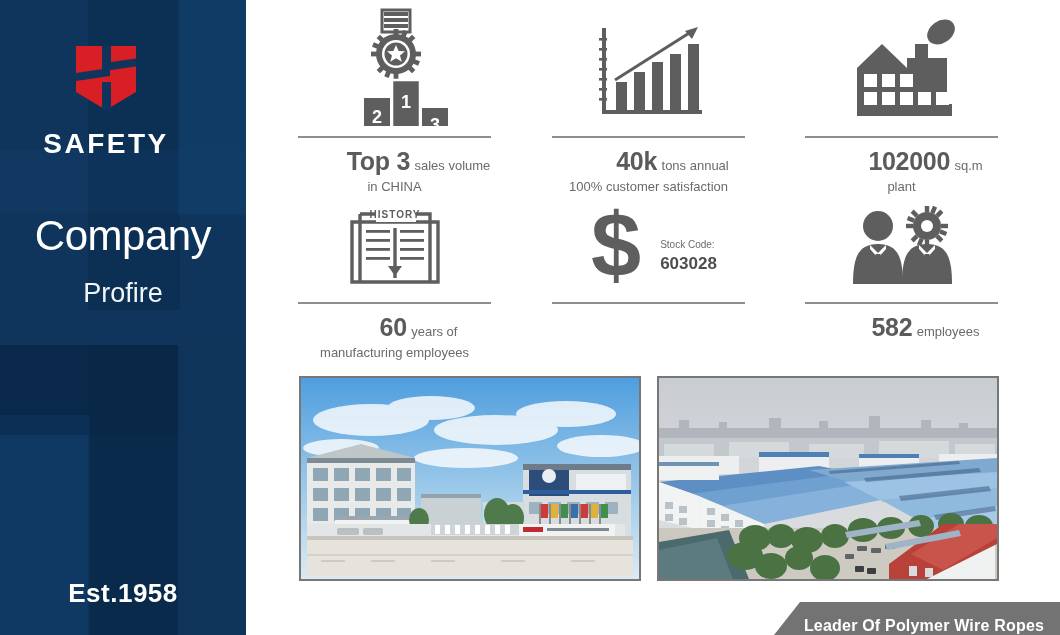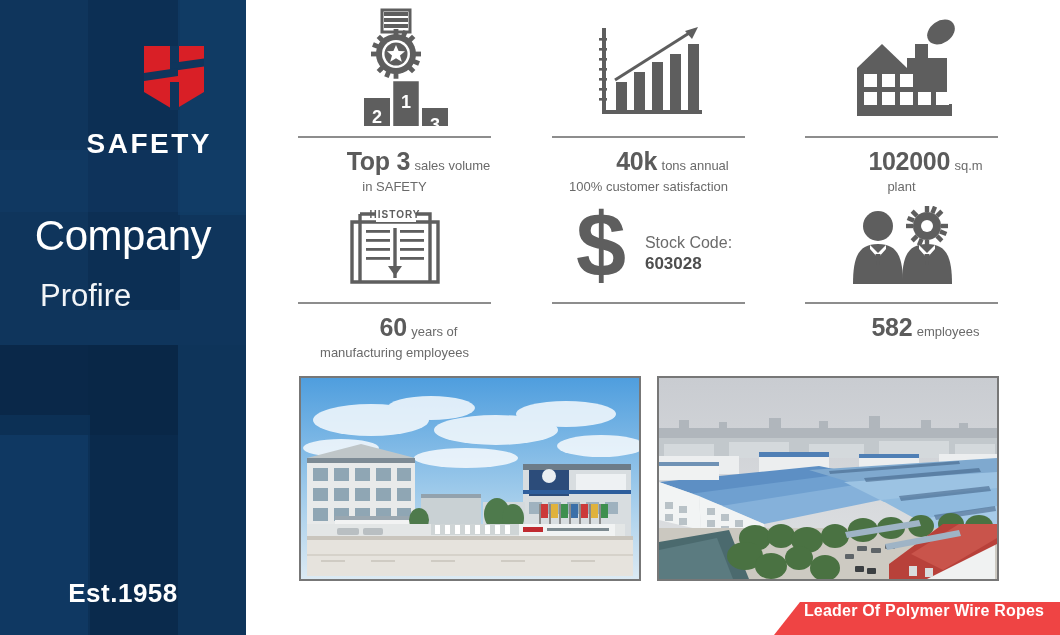--- a/index.html
+++ b/index.html
@@ -20,35 +20,35 @@
   .lp-band-a{left:88px;top:0;width:92px;height:310px;background:#0c2e52;opacity:.85;}
   .lp-band-b{left:178px;top:0;width:68px;height:215px;background:#13406c;opacity:.55;}
   .lp-band-c{left:0;top:150px;width:246px;height:62px;background:#13406c;opacity:.30;}
   .lp-band-d{left:0;top:345px;width:178px;height:90px;background:#0a2747;opacity:.9;}
   .lp-band-e{left:88px;top:345px;width:90px;height:290px;background:#0a2747;opacity:.75;}
   .lp-band-f{left:0;top:415px;width:90px;height:220px;background:#12406d;opacity:.35;}
   .lp-band-g{left:178px;top:345px;width:68px;height:290px;background:#0e3459;opacity:.6;}
 
   .lp-content{position:relative;z-index:5;width:246px;height:635px;}
 
-  .logo-wrap{position:absolute;left:0;top:38px;width:212px;text-align:right;}
+  .logo-wrap{position:absolute;left:0;top:38px;width:212px;text-align:center;}
   .logo-mark{display:inline-block;}
   .brand-word{
     display:block;margin-top:10px;
     color:#ffffff;font-weight:bold;font-size:28px;letter-spacing:2.5px;
     font-family:"Liberation Sans","DejaVu Sans",sans-serif;
   }
 
   .lp-title{
     position:absolute;left:0;top:212px;width:246px;text-align:center;
     color:#ffffff;font-size:42px;font-weight:normal;letter-spacing:-0.5px;
   }
   .lp-subtitle{
-    position:absolute;left:0;top:278px;width:246px;
-    color:#f2f5f8;font-size:31px;font-weight:400;padding-left:40px;
+    position:absolute;left:0;top:278px;width:246px;text-align:center;
+    color:#f2f5f8;font-size:27px;font-weight:400;
   }
   .lp-est{
     position:absolute;left:0;top:578px;width:246px;text-align:center;
     color:#ffffff;font-size:26px;font-weight:bold;letter-spacing:.5px;
   }
 
   
   .stats{
     position:absolute;left:286px;top:8px;width:735px;height:355px;
   }
@@ -73,37 +73,37 @@
   }
   .stat-big{
     font-size:25px;font-weight:bold;color:#5b5b5b;letter-spacing:-.3px;margin-left:48px;
   }
   .stat-unit{font-size:13px;color:#6a6a6a;font-weight:400;}
   .stat-sub{font-size:13px;color:#6a6a6a;display:block;margin-top:2px;}
 
   
   .dollar-box{display:flex;align-items:center;justify-content:center;gap:8px;}
   .dollar-side{text-align:left;line-height:1.2;padding-top:14px;}
-  .dollar-side .sc-label{font-size:16px;color:#6b6b6b;}
+  .dollar-side .sc-label{font-size:10px;color:#6b6b6b;}
   .dollar-side .sc-value{font-size:17px;font-weight:bold;color:#4e4e4e;margin-top:2px;}
 
   
   .photo{
     position:absolute;border:2px solid #777;background:#ccc;overflow:hidden;
   }
   .photo-1{left:299px;top:376px;width:338px;height:201px;}
   .photo-2{left:657px;top:376px;width:338px;height:201px;}
   .photo svg{display:block;width:100%;height:100%;}
 
   
   .banner{
     position:absolute;left:774px;top:602px;width:286px;height:33px;
-    background:#ef4444;
+    background:#737373;
     clip-path:polygon(26px 0, 286px 0, 286px 33px, 0 33px);
-    display:flex;align-items:flex-start;justify-content:center;
+    display:flex;align-items:flex-end;justify-content:center;
   }
   .banner-text{
     color:#ffffff;font-size:16px;font-weight:bold;padding-left:14px;letter-spacing:.2px;
   }
 </style>
 </head>
 <body>
 
 <div class="page">
 
@@ -180,21 +180,21 @@
             </g>
             <text x="47" y="115" fill="#ffffff" font-size="18" font-weight="bold" text-anchor="middle" font-family="Liberation Sans, sans-serif">2</text>
             <text x="76" y="100" fill="#ffffff" font-size="18" font-weight="bold" text-anchor="middle" font-family="Liberation Sans, sans-serif">1</text>
             <text x="105" y="123" fill="#ffffff" font-size="18" font-weight="bold" text-anchor="middle" font-family="Liberation Sans, sans-serif">3</text>
           </svg>
         </div>
         <div class="stat-rule"></div>
         <div class="stat-text">
           <span class="stat-big">Top 3</span>
           <span class="stat-unit">sales volume</span>
-          <span class="stat-sub">in SAFETY</span>
+          <span class="stat-sub">in CHINA</span>
         </div>
       </div>
 
       <div class="stat c1">
         <div class="stat-icon">
           <svg width="130" height="110" viewBox="0 0 130 110">
             <g fill="#5e5e5e">
               <rect x="18" y="12" width="4" height="86"></rect>
               <rect x="18" y="94" width="100" height="4"></rect>
               <g>

